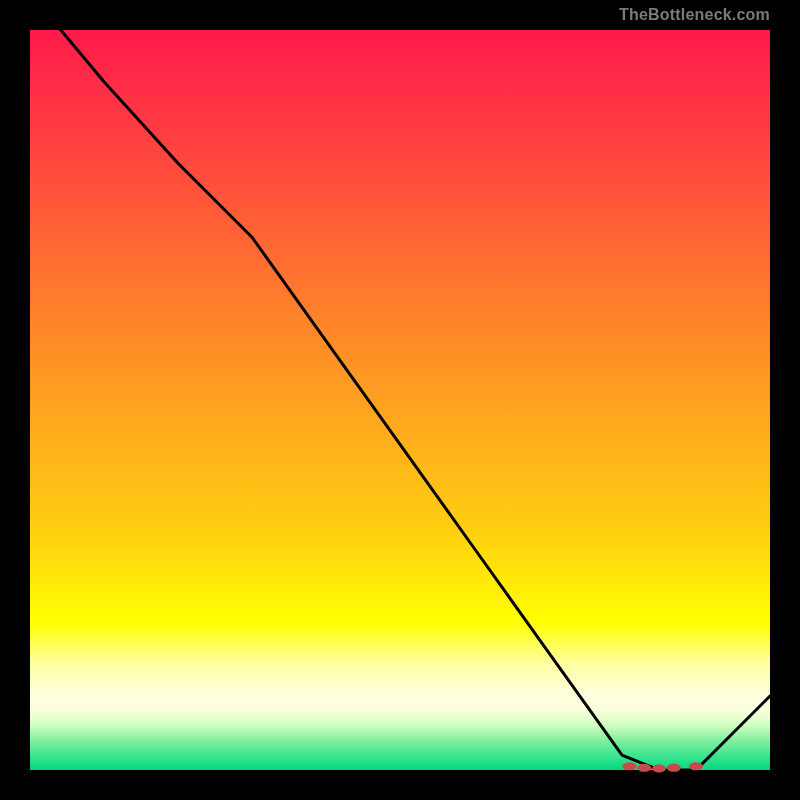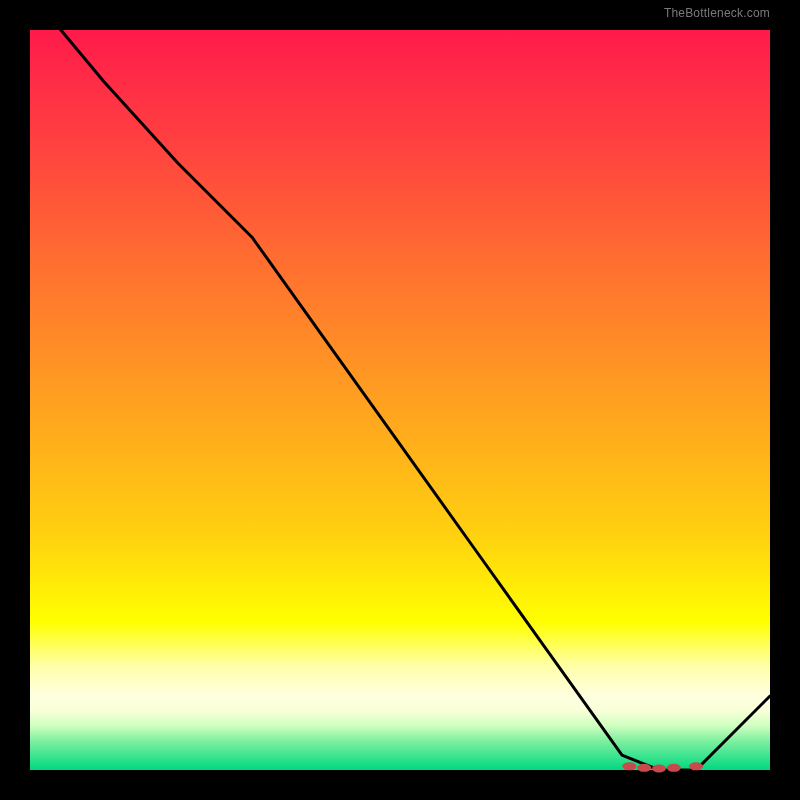--- a/index.html
+++ b/index.html
@@ -36,22 +36,22 @@
       #d0ffc0 94%,
       #80f0a0 96%,
       #00d880 100%
     );
   }
   .watermark {
     position: absolute;
     top: 6px;
     right: 30px;
     font-family: Arial, Helvetica, sans-serif;
-    font-size: 12px;
-    font-weight: normal;
+    font-size: 16px;
+    font-weight: bold;
     color: #7a7a7a;
     letter-spacing: 0.2px;
   }
   svg.overlay {
     position: absolute;
     left: 30px;
     top: 30px;
     width: 740px;
     height: 740px;
     overflow: visible;

